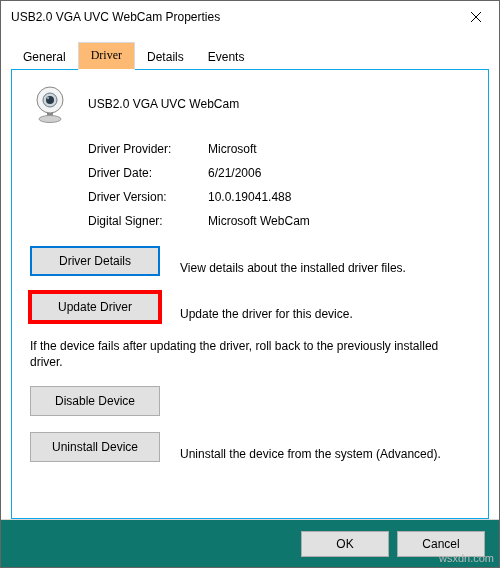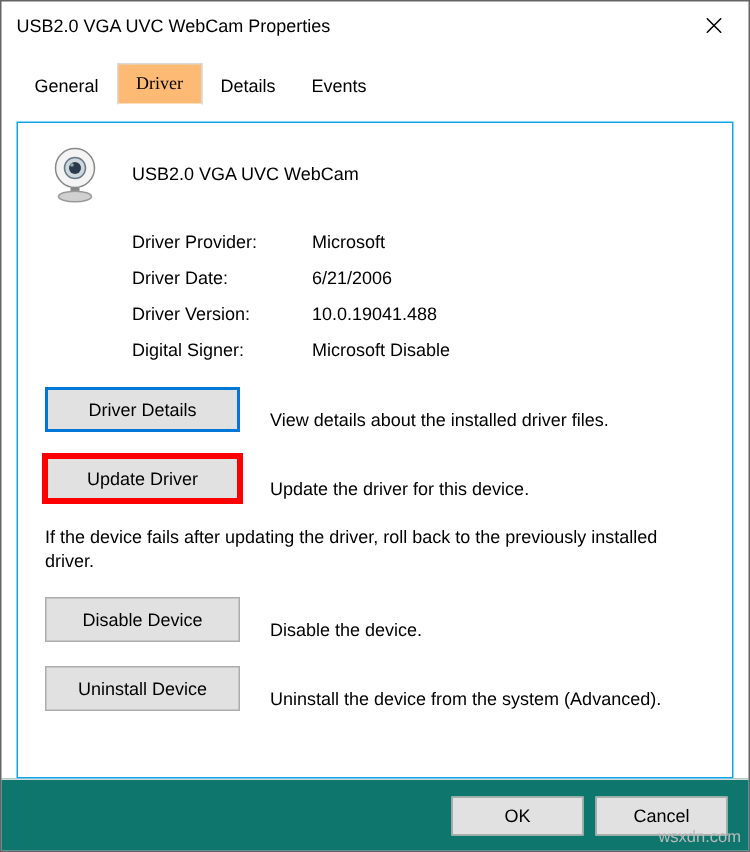--- a/index.html
+++ b/index.html
@@ -11,21 +11,21 @@
     background: #fff;
     width: 500px;
     height: 568px;
     position: relative;
   }
   .window { width:500px; height:568px; border:1px solid #646464; display:flex; flex-direction:column; background:#fff; }
   .titlebar { height:32px; display:flex; align-items:center; justify-content:space-between; padding:0 0 0 10px; }
   .titlebar .title { font-size:12px; }
   .close-btn { width:46px; height:32px; display:flex; align-items:center; justify-content:center; cursor:pointer; }
   .close-btn svg { width:10px; height:10px; }
-  .client { flex:1; padding:8px 10px 0 10px; display:flex; flex-direction:column;gap:12px; }
+  .client { flex:1; padding:8px 10px 0 10px; display:flex; flex-direction:column; }
   .tabstrip { display:flex; align-items:flex-end; position:relative; z-index:2; }
   .tab { padding:5px 12px 6px 12px; font-size:12px; cursor:pointer; position:relative; top:1px; }
   .tab.active { background:#fdba74; border:1px solid #d9d9d9; border-bottom:1px solid #fff;font-family:Liberation Serif, serif; }
   .tabpanel { flex:1; border:1px solid #0ea5e9; background:#fff; padding:14px 18px 2px 18px; position:relative; z-index:1; }
   .device-row { display:flex; align-items:center; gap:18px; margin-bottom:18px; }
   .device-icon { width:40px; height:40px; display:flex; align-items:center; justify-content:center; }
   .info-grid { margin-left:58px; }
   .info-row { display:flex; margin-bottom:10px; }
   .info-label { width:120px; }
   .actions { margin-top:18px; }
@@ -92,21 +92,21 @@
         <div class="info-row">
           <span class="info-label">Driver Date:</span>
           <span>6/21/2006</span>
         </div>
         <div class="info-row">
           <span class="info-label">Driver Version:</span>
           <span>10.0.19041.488</span>
         </div>
         <div class="info-row">
           <span class="info-label">Digital Signer:</span>
-          <span>Microsoft Disable</span>
+          <span>Microsoft WebCam</span>
         </div>
       </div>
 
       <div class="actions">
 
         <div class="action-row">
           <button class="winbtn focus">Driver Details</button>
           <div class="desc">View details about the installed driver files.</div>
         </div>
 
@@ -114,21 +114,20 @@
           <button class="winbtn highlight-red">Update Driver</button>
           <div class="desc">Update the driver for this device.</div>
         </div>
 
         <div class="action-row">
           <div class="desc">If the device fails after updating the driver, roll back to the previously installed driver.</div>
         </div>
 
         <div class="action-row">
           <button class="winbtn">Disable Device</button>
-          <div class="desc">Disable the device.</div>
         </div>
 
         <div class="action-row">
           <button class="winbtn">Uninstall Device</button>
           <div class="desc">Uninstall the device from the system (Advanced).</div>
         </div>
 
       </div>
 
     </div>

